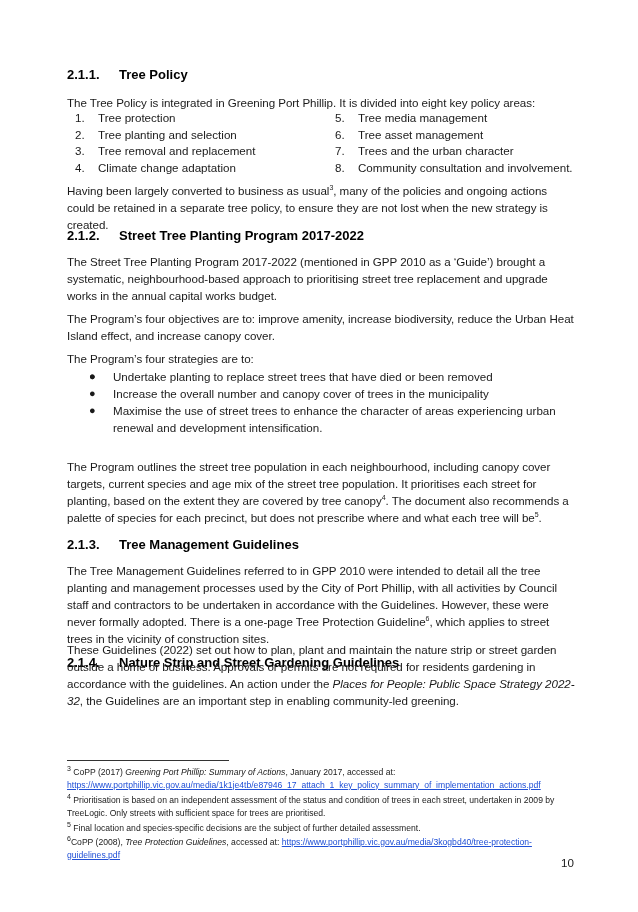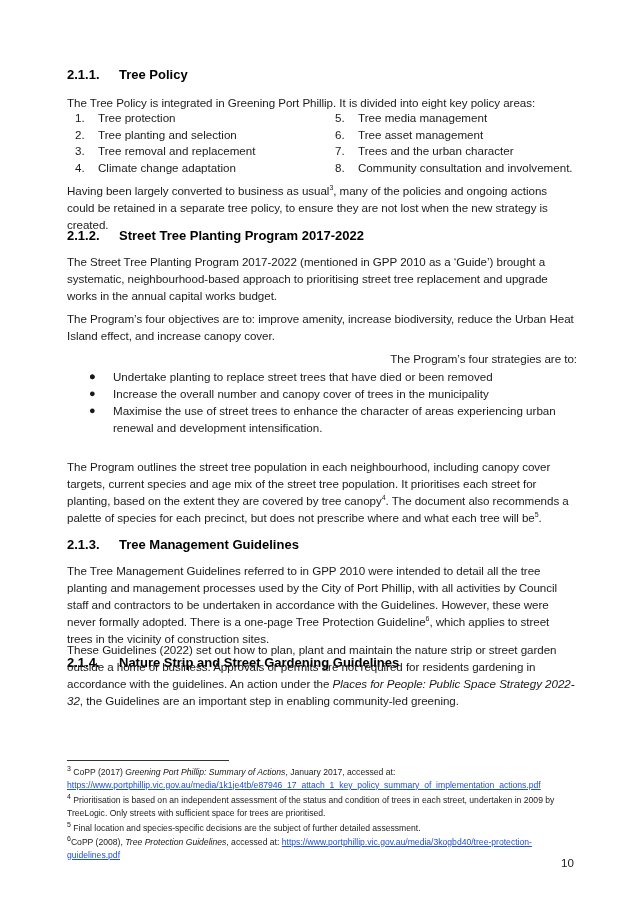--- a/index.html
+++ b/index.html
@@ -134,21 +134,21 @@
   </div>
 
   <div class="heading" style="top:228px;">
     <span class="num">2.1.2.</span><span>Street Tree Planting Program 2017-2022</span>
   </div>
 
   <div class="para" style="top:253px;">The Street Tree Planting Program 2017-2022 (mentioned in GPP 2010 as a ‘Guide’) brought a systematic, neighbourhood-based approach to prioritising street tree replacement and upgrade works in the annual capital works budget.</div>
 
   <div class="para" style="top:310px;">The Program’s four objectives are to: improve amenity, increase biodiversity, reduce the Urban Heat Island effect, and increase canopy cover.</div>
 
-  <div class="para" style="top:350px;text-align:right;">The Program’s four strategies are to:</div>
+  <div class="para" style="top:350px;">The Program’s four strategies are to:</div>
 
   <div class="bullets" style="top:368px;">
     <div class="bi"><span class="dot">●</span></div>
     <div class="bi"><span class="dot">●</span><span>Undertake planting to replace street trees that have died or been removed</span></div>
     <div class="bi"><span class="dot">●</span><span>Increase the overall number and canopy cover of trees in the municipality</span></div>
     <div class="bi"><span class="dot">●</span><span>Maximise the use of street trees to enhance the character of areas experiencing urban renewal and development intensification.</span></div>
   </div>
 
   <div class="para" style="top:458px;">
     <span>The Program outlines the street tree population in each neighbourhood, including canopy cover targets, current species and age mix of the street tree population. It prioritises each street for planting, based on the extent they are covered by tree canopy</span><sup>4</sup><span>. The document also recommends a palette of species for each precinct, but does not prescribe where and what each tree will be</span><sup>5</sup><span>.</span>

